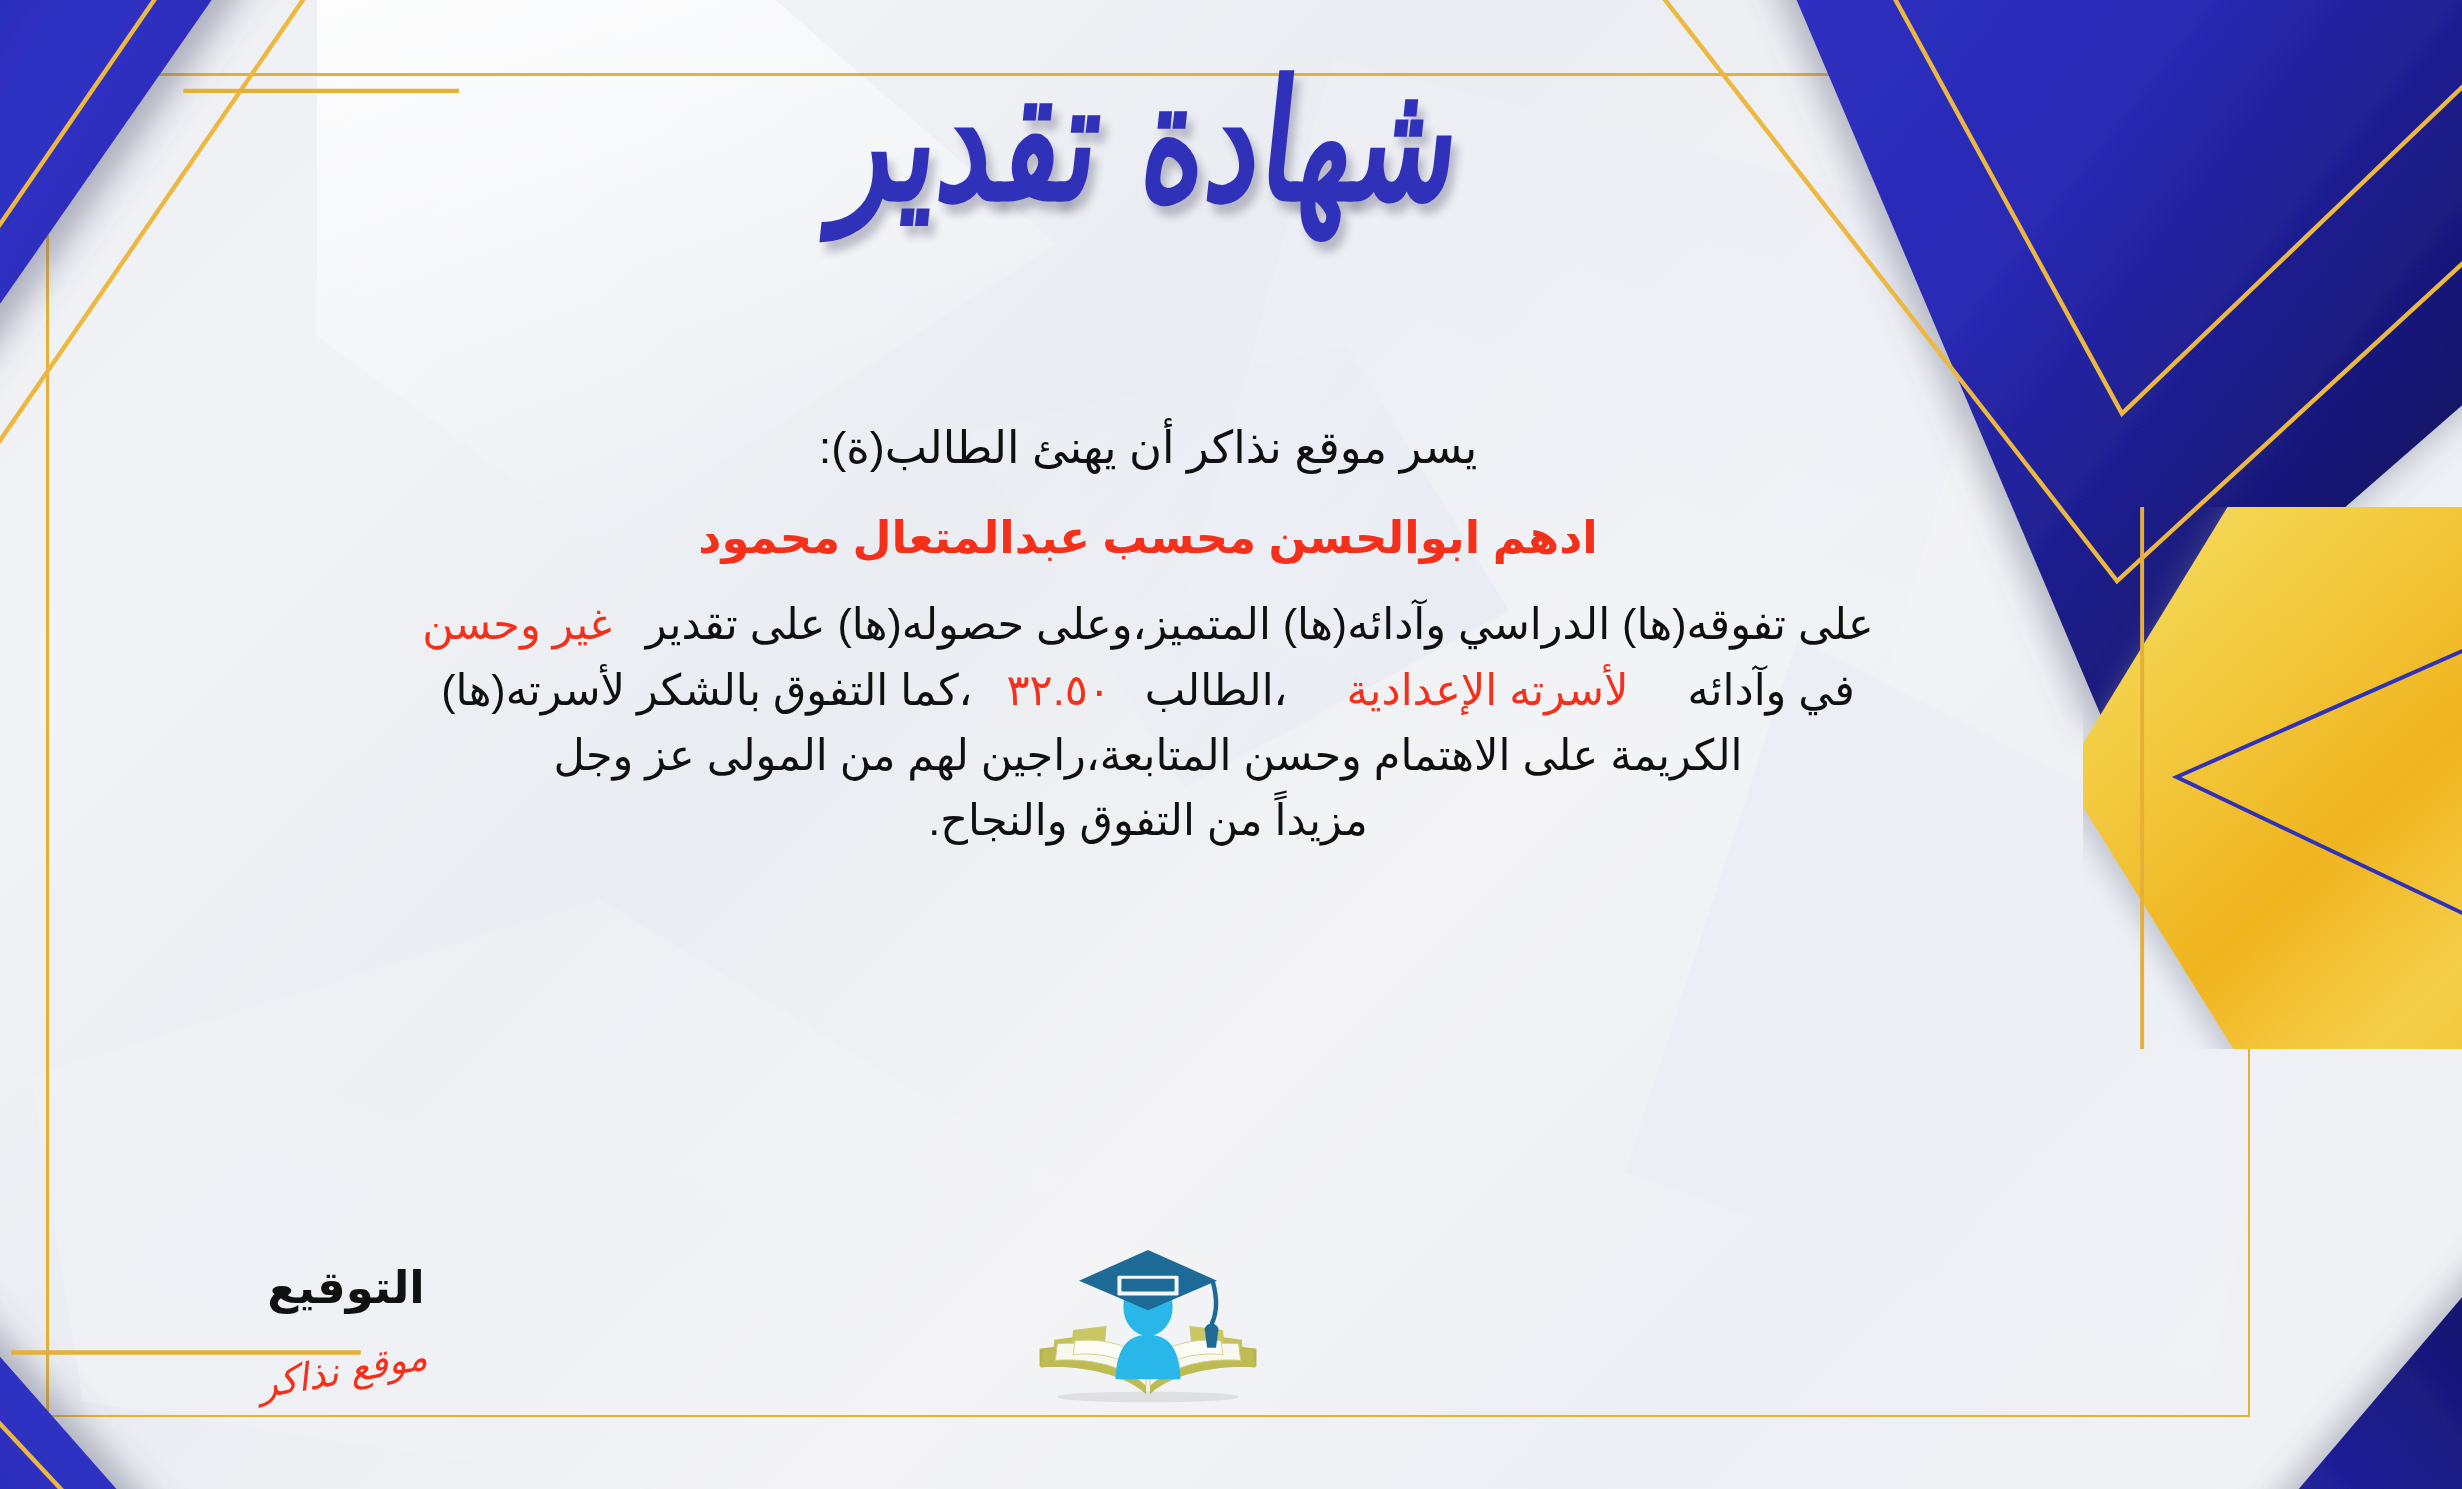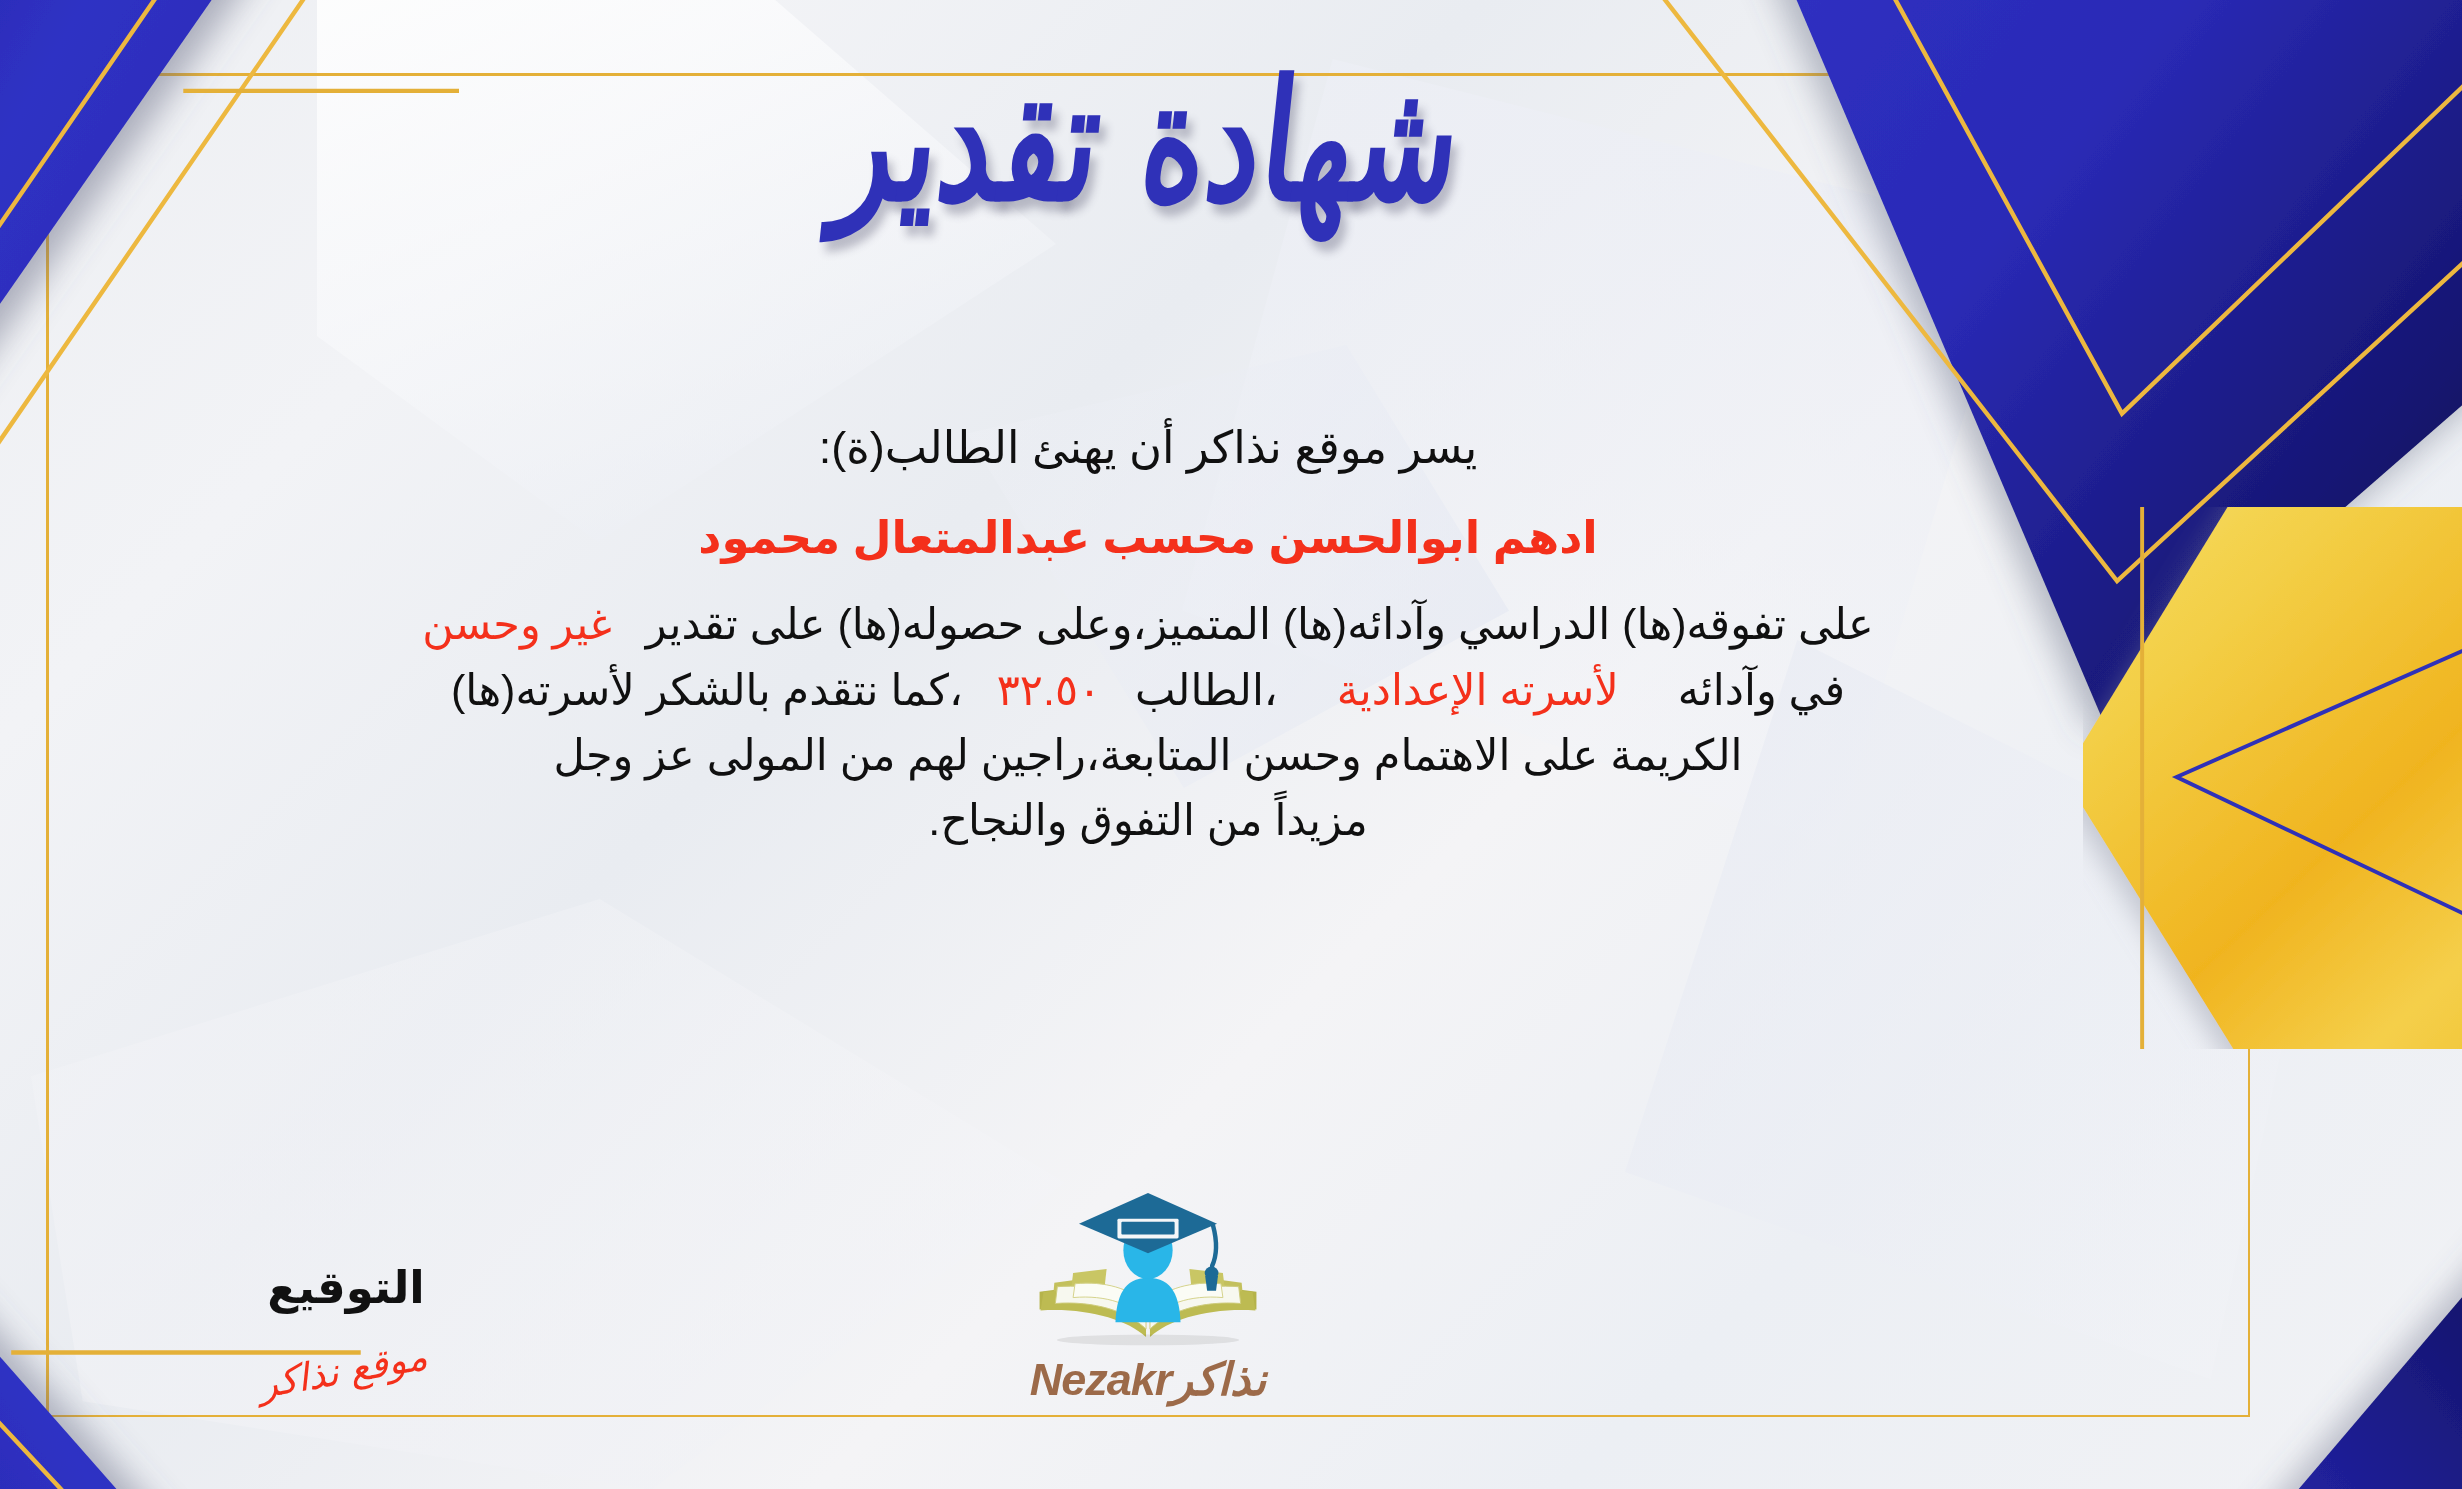--- a/index.html
+++ b/index.html
@@ -286,21 +286,21 @@
 
     <div class="line line-greeting">يسر موقع نذاكر أن يهنئ الطالب(ة):</div>
 
     <div class="line line-name">ادهم ابوالحسن محسب عبدالمتعال محمود</div>
 
     <div class="line line-body">
       <span>على تفوقه(ها) الدراسي وآدائه(ها) المتميز،وعلى حصوله(ها) على تقدير</span><span class="gap-sm"></span><span class="red">غير وحسن</span>
     </div>
 
     <div class="line line-body">
-      <span>في وآدائه</span><span class="gap-md"></span><span class="red">لأسرته الإعدادية</span><span class="gap-md"></span><span>،الطالب</span><span class="gap-sm"></span><span class="red">٣٢.٥٠</span><span class="gap-sm"></span><span>،كما نتقدم بالشكر لأسرته(ها)</span>
+      <span>في وآدائه</span><span class="gap-md"></span><span class="red">لأسرته الإعدادية</span><span class="gap-md"></span><span>،الطالب</span><span class="gap-sm"></span><span class="red">٣٢.٥٠</span><span class="gap-sm"></span><span>،كما التفوق بالشكر لأسرته(ها)</span>
     </div>
 
     <div class="line line-body">الكريمة على الاهتمام وحسن المتابعة،راجين لهم من المولى عز وجل</div>
 
     <div class="line line-body">مزيداً من التفوق والنجاح.</div>
   </div>
 
   <div class="signature-block">
     <div class="signature-label">التوقيع</div>
     <span class="signature-mark">موقع نذاكر</span>
@@ -336,19 +336,16 @@
       <path d="M 280,14 L 420,76 L 280,136 L 140,76 Z" fill="#1d6a96"></path>
 
       <rect x="218" y="66" width="124" height="40" rx="3" fill="#f4f6f8"></rect>
       <rect x="226" y="72" width="108" height="26" rx="2" fill="#1d6a96"></rect>
 
       <path d="M 412,80 C 420,110 420,140 410,162" fill="none" stroke="#1d6a96" stroke-width="9" stroke-linecap="round"></path>
 
       <ellipse cx="409" cy="176" rx="14" ry="13" fill="#1d6a96"></ellipse>
       <path d="M 396,182 L 422,182 L 418,212 L 400,212 Z" fill="#1d6a96"></path>
     </svg>
-    <div class="logo-text">
-      <span>نذاكر</span><span>Nezakr</span>
-    </div>
   </div>
 
 </div>
 
 
 </body></html>

